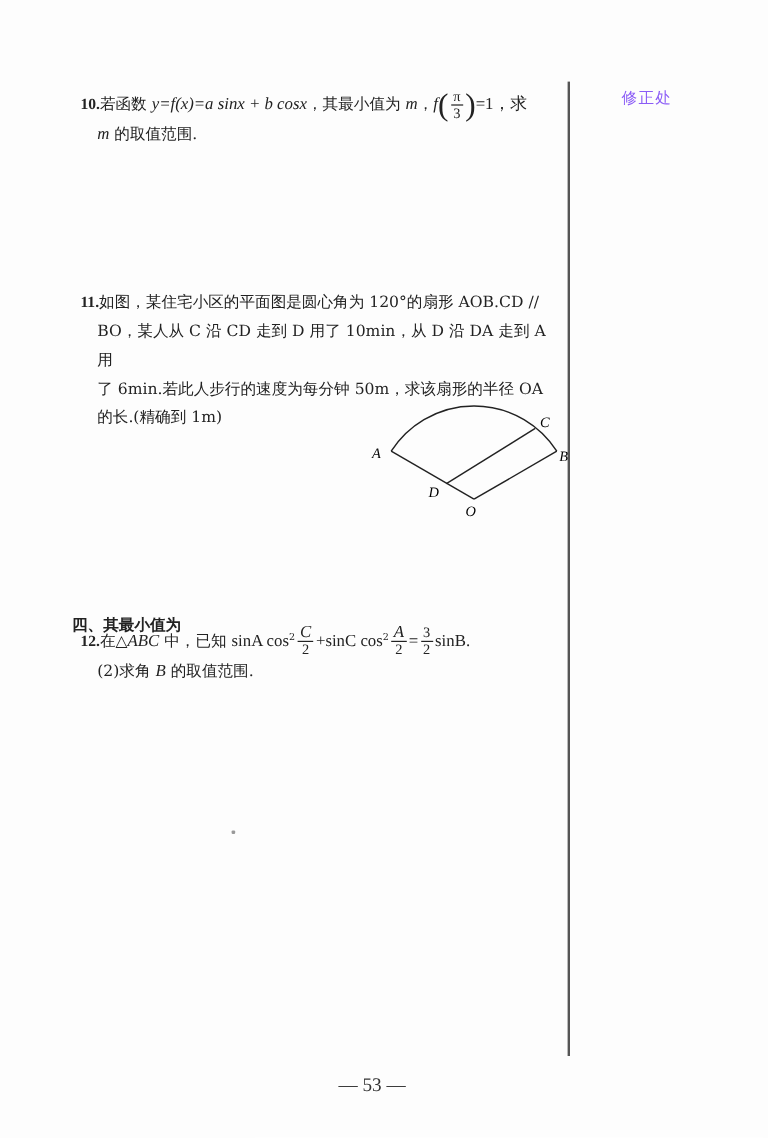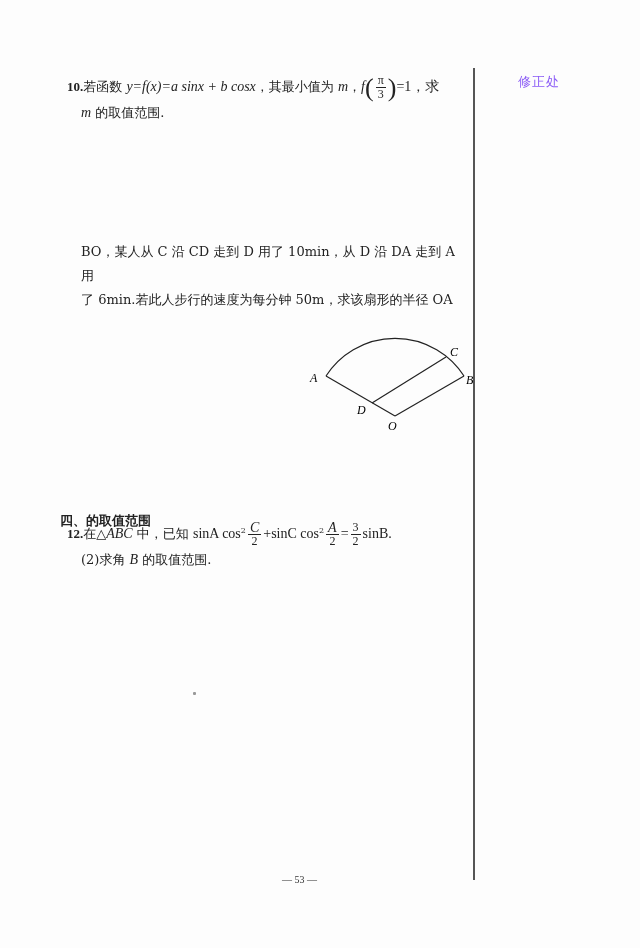--- a/index.html
+++ b/index.html
@@ -29,56 +29,58 @@
   .frac .num { display: block; border-bottom: 1px solid #222; padding: 0 2px; }
   .frac .den { display: block; padding: 0 2px; }
   .paren { font-family: "Liberation Serif", serif; font-size: 26px; vertical-align: middle; line-height: 24px; }
   .sup { font-size: 8px; vertical-align: super; }
   .section-title {
     position: absolute; left: 60px; top: 512px; font-size: 13px; font-weight: bold;
     font-family: "DejaVu Sans", sans-serif;
   }
   .figure { position: absolute; left: 300px; top: 325px; width: 180px; height: 115px; }
   .page-number {
-    position: absolute; left: 282px; top: 874px; font-size: 10px; font-family: "Liberation Serif", serif; color: #333;
+    position: absolute; left: 282px; top: 896px; font-size: 16px; font-family: "Liberation Serif", serif; color: #333;
   }
   .speck { position: absolute; left: 193px; top: 692px; width: 3px; height: 3px; background: #999; border-radius: 1px; }
 </style>
 </head>
 <body>
 
 <div class="page">
 
   <div class="margin-rule"></div>
   <div class="correction-label">修正处</div>
 
   <div class="q" style="top:74px;">
     <span class="qnum">10.</span><span>若函数 </span><span class="math">y=f(x)=a sinx + b cosx</span><span>，其最小值为 </span><span class="math">m</span><span>，</span><span class="math">f</span><span class="paren">(</span><span class="frac"><span class="num">π</span><span class="den">3</span></span><span class="paren">)</span><span class="mathr">=1，求</span>
     <span class="indent"><span class="math">m</span><span> 的取值范围.</span></span>
   </div>
 
   <div class="q" style="top:240px;">
+    <div><span class="qnum">11.</span><span>如图，某住宅小区的平面图是圆心角为 120°的扇形 AOB.CD //</span></div>
     <div class="indent">BO，某人从 C 沿 CD 走到 D 用了 10min，从 D 沿 DA 走到 A 用</div>
     <div class="indent">了 6min.若此人步行的速度为每分钟 50m，求该扇形的半径 OA</div>
+    <div class="indent">的长.(精确到 1m)</div>
   </div>
 
   <svg class="figure" viewBox="0 0 180 115" xmlns="http://www.w3.org/2000/svg">
 
     <path d="M 26 51 A 82 82 0 0 1 164 51" fill="none" stroke="#222" stroke-width="1.2"></path>
     <line x1="26" y1="51" x2="95" y2="91" stroke="#222" stroke-width="1.2"></line>
     <line x1="95" y1="91" x2="164" y2="51" stroke="#222" stroke-width="1.2"></line>
     <line x1="72" y1="78" x2="146" y2="32" stroke="#222" stroke-width="1.2"></line>
     <text x="10" y="57" font-family="Liberation Serif, serif" font-style="italic" font-size="12">A</text>
     <text x="166" y="59" font-family="Liberation Serif, serif" font-style="italic" font-size="12">B</text>
     <text x="150" y="31" font-family="Liberation Serif, serif" font-style="italic" font-size="12">C</text>
     <text x="57" y="89" font-family="Liberation Serif, serif" font-style="italic" font-size="12">D</text>
     <text x="88" y="105" font-family="Liberation Serif, serif" font-style="italic" font-size="12">O</text>
   </svg>
 
-  <div class="section-title">四、的取值范围</div>
+  <div class="section-title">四、其最小值为</div>
 
   <div class="q" style="top:519px;">
     <div><span class="qnum">12.</span><span>在△</span><span class="math">ABC</span><span> 中，已知 </span><span class="mathr">sinA cos</span><span class="sup">2</span><span class="frac"><span class="num math">C</span><span class="den">2</span></span><span class="mathr">+</span><span class="mathr">sinC cos</span><span class="sup">2</span><span class="frac"><span class="num math">A</span><span class="den">2</span></span><span class="mathr">=</span><span class="frac"><span class="num">3</span><span class="den">2</span></span><span class="mathr">sinB.</span></div>
     <div class="indent"><span>(2)求角 </span><span class="math">B</span><span> 的取值范围.</span></div>
   </div>
 
   <div class="speck"></div>
 
   <div class="page-number">— 53 —</div>
 </div>

